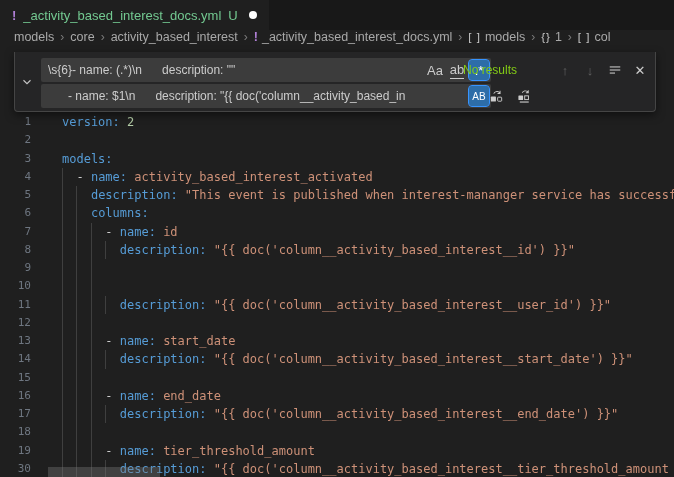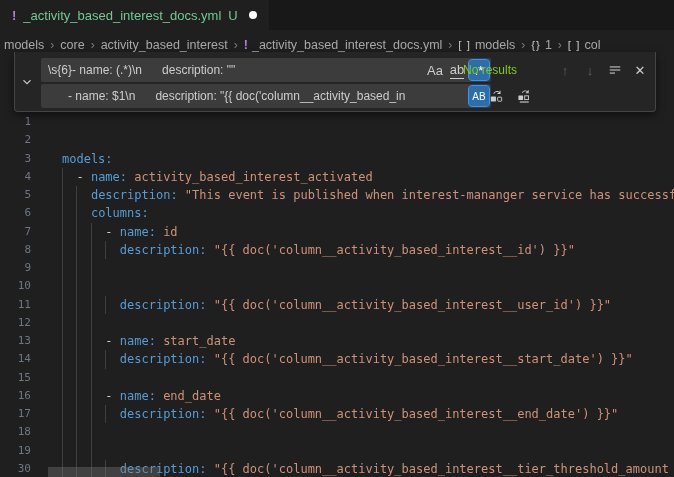--- a/index.html
+++ b/index.html
@@ -8,21 +8,21 @@
 
   
   .tabbar{height:30px;background:#181818;display:flex;align-items:stretch}
   .tab{display:flex;align-items:center;padding:0 12px;background:#1f1f1f;font-size:13px;cursor:pointer}
   .yaml-ic{color:#b180d7;font-weight:700;margin-right:7px;font-size:13px}
   .fname{color:#73c991}
   .gitU{color:#73c991;margin-left:7px}
   .moddot{width:8px;height:8px;border-radius:50%;background:#ffffff;margin-left:11px}
 
   
-  .crumbs{height:22px;display:flex;align-items:flex-end;padding-left:4px;font-size:12.5px;
+  .crumbs{height:22px;display:flex;align-items:flex-start;padding-left:14px;font-size:12.5px;
           color:#a9a9a9;white-space:nowrap;overflow:hidden;background:#1f1f1f}
   .crumb{display:flex;align-items:center;cursor:pointer;flex:0 0 auto}
   .crumb .ic{margin-right:4px}
   .ic-yaml{color:#b180d7;font-weight:700}
   .ic-sym{color:#c5c5c5;font-size:11.5px;letter-spacing:1px}
   .sep{margin:0 6px;color:#7a7a7a;font-size:12px;flex:0 0 auto}
 
   
   #editor{position:absolute;top:52px;left:0;right:0;bottom:0;overflow:hidden;background:#1f1f1f}
   #rows{position:absolute;top:61px;left:0;right:0}
@@ -104,20 +104,21 @@
     <span class="crumb">
       <span class="ic ic-sym">[ ]</span>
       <span>col</span>
     </span>
   </div>
 
 <div id="editor">
   <div id="rows">
       <div class="row">
         <span class="ln">1</span>
+        <span class="codeline"><span class="tk-key">version:</span><span class="tk-plain"> </span><span class="tk-num">2</span></span>
       </div>
       <div class="row">
         <span class="ln">2</span>
         <span class="codeline"></span>
       </div>
       <div class="row">
         <span class="ln">3</span>
         <span class="codeline"><span class="tk-key">models:</span></span>
       </div>
       <div class="row">
@@ -174,20 +175,21 @@
       <div class="row">
         <span class="ln">17</span>
         <span class="codeline"><span class="tk-plain">        </span><span class="tk-key">description:</span><span class="tk-str"> "{{ doc('column__activity_based_interest__end_date') }}"</span></span>
       </div>
       <div class="row">
         <span class="ln">18</span>
         <span class="codeline"></span>
       </div>
       <div class="row">
         <span class="ln">19</span>
+        <span class="codeline"><span class="tk-plain">      - </span><span class="tk-key">name:</span><span class="tk-str"> tier_threshold_amount</span></span>
       </div>
       <div class="row">
         <span class="ln">30</span>
         <span class="codeline"><span class="tk-plain">        </span><span class="tk-key">description:</span><span class="tk-str"> "{{ doc('column__activity_based_interest__tier_threshold_amount</span></span>
       </div>
       <div class="guide" style="left: 62px; top: 54.75px; height: 310.25px;"></div>
       <div class="guide" style="left: 76.44px; top: 73px; height: 292px;"></div>
       <div class="guide" style="left: 90.88px; top: 109.5px; height: 255.5px;"></div>
       <div class="guide" style="left: 105.32px; top: 127.75px; height: 18.25px;"></div>
       <div class="guide" style="left: 105.32px; top: 182.5px; height: 18.25px;"></div>

